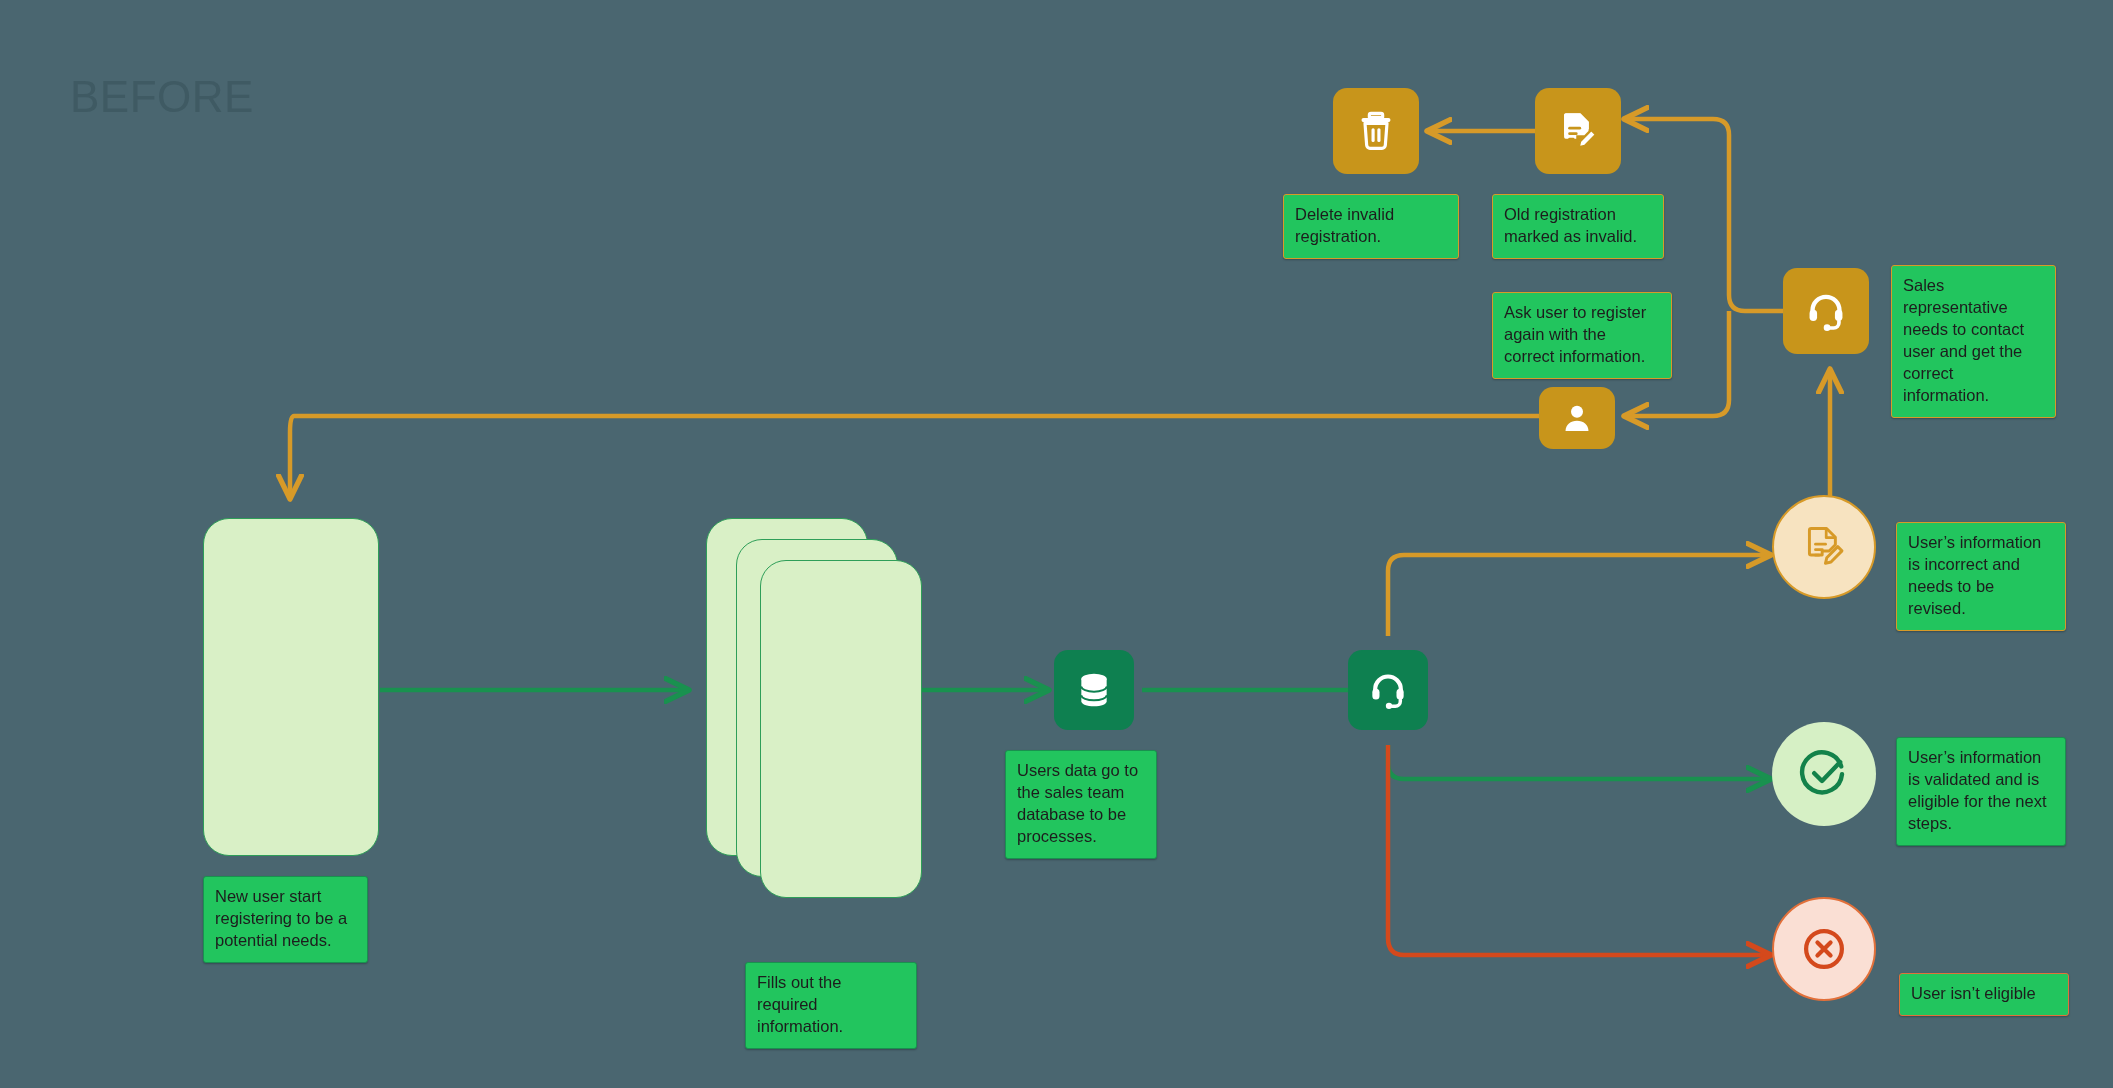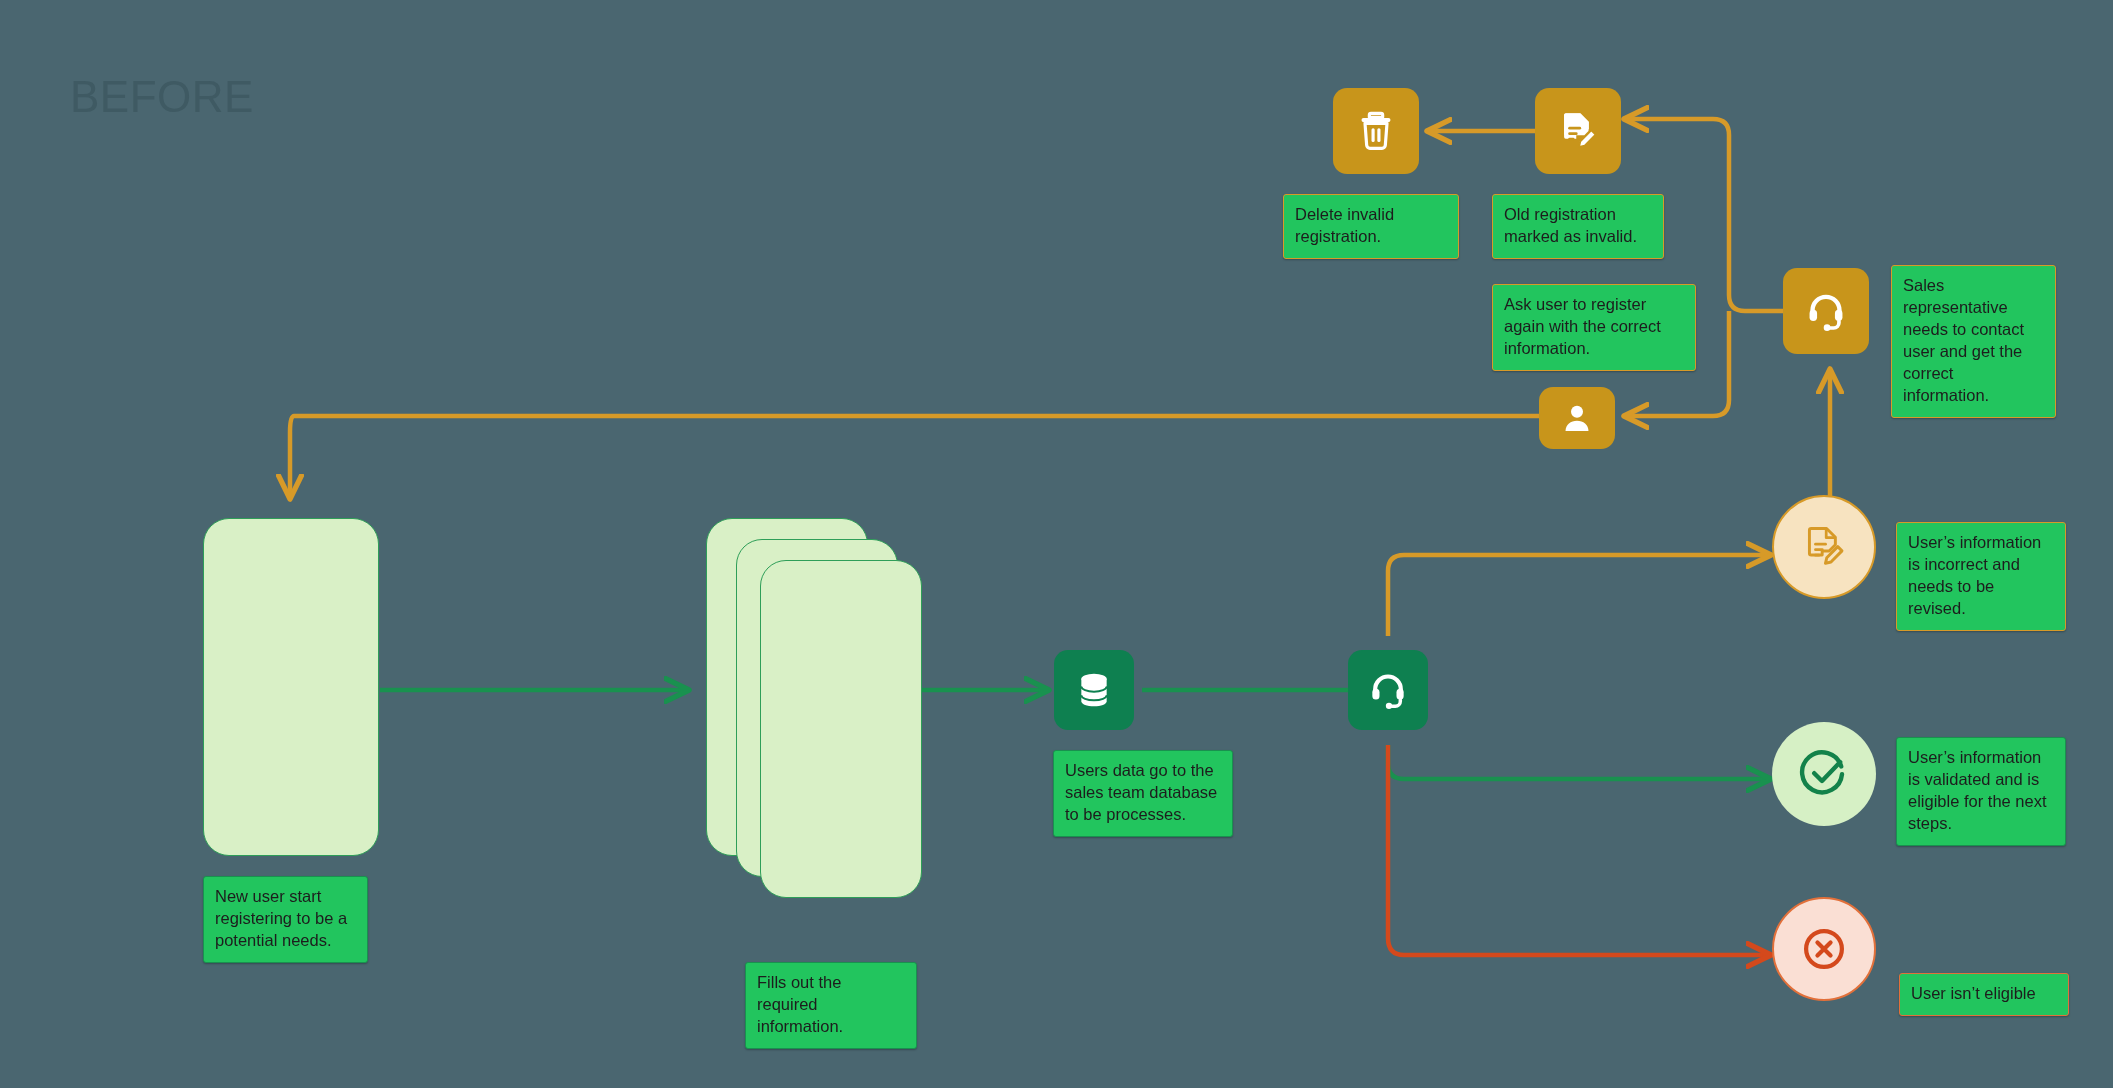--- a/index.html
+++ b/index.html
@@ -166,21 +166,21 @@
     </svg>
   </div>
   <div class="label amber" style="left:1492px; top:194px; width:172px;">Old registration marked as invalid.</div>
 
   <div class="node tile amber" style="left:1539px; top:387px; width:76px; height:62px;">
     <svg class="glyph" width="30" height="34" viewBox="0 0 22 24">
       <circle cx="11" cy="7.4" r="4.4" fill="#fff"></circle>
       <path d="M2.6 21.6c0-4.7 3.8-7.6 8.4-7.6s8.4 2.9 8.4 7.6z" fill="#fff"></path>
     </svg>
   </div>
-  <div class="label amber" style="left:1492px; top:284px; width:204px;">Ask user to register again with the correct information.</div>
+  <div class="label amber" style="left:1492px; top:292px; width:180px;">Ask user to register again with the correct information.</div>
 
   <div class="node tile amber" style="left:1783px; top:268px; width:86px; height:86px;">
     <svg class="glyph" width="42" height="42" viewBox="0 0 24 24">
       <path d="M4.3 13.2v-1.6a7.7 7.7 0 0 1 15.4 0v1.6" fill="none" stroke="#fff" stroke-width="2.5" stroke-linecap="round"></path>
       <rect x="2.6" y="11.3" width="4.3" height="6.4" rx="2.1" fill="#fff"></rect>
       <rect x="17.1" y="11.3" width="4.3" height="6.4" rx="2.1" fill="#fff"></rect>
       <path d="M19.4 17.9v.8a3 3 0 0 1-3 3h-2.1" fill="none" stroke="#fff" stroke-width="2.1" stroke-linecap="round"></path>
       <circle cx="12.6" cy="21.5" r="1.9" fill="#fff"></circle>
     </svg>
   </div>
@@ -225,21 +225,21 @@
   <div class="node tile green" style="left:1054px; top:650px; width:80px; height:80px;">
     <svg class="glyph" width="38" height="40" viewBox="0 0 22 24">
       <ellipse cx="11" cy="5.3" rx="7.6" ry="3.1" fill="#fff"></ellipse>
       <path d="M3.4 5.3v4.2c0 1.7 3.4 3.1 7.6 3.1s7.6-1.4 7.6-3.1V5.3" fill="#fff"></path>
       <path d="M3.4 10.6v4.2c0 1.7 3.4 3.1 7.6 3.1s7.6-1.4 7.6-3.1v-4.2" fill="#fff"></path>
       <path d="M3.4 15.8v2.9c0 1.7 3.4 3.1 7.6 3.1s7.6-1.4 7.6-3.1v-2.9" fill="#fff"></path>
       <path d="M3.4 9.9c0 1.7 3.4 3.1 7.6 3.1s7.6-1.4 7.6-3.1" fill="none" stroke="#0e8050" stroke-width="1.2"></path>
       <path d="M3.4 15.1c0 1.7 3.4 3.1 7.6 3.1s7.6-1.4 7.6-3.1" fill="none" stroke="#0e8050" stroke-width="1.2"></path>
     </svg>
   </div>
-  <div class="label green" style="left:1005px; top:750px; width:180px;margin-left:48px;">Users data go to the sales team database to be processes.</div>
+  <div class="label green" style="left:1005px; top:750px; width:152px;">Users data go to the sales team database to be processes.</div>
 
   <div class="node tile green" style="left:1348px; top:650px; width:80px; height:80px;">
     <svg class="glyph" width="40" height="40" viewBox="0 0 24 24">
       <path d="M4.3 13.2v-1.6a7.7 7.7 0 0 1 15.4 0v1.6" fill="none" stroke="#fff" stroke-width="2.5" stroke-linecap="round"></path>
       <rect x="2.6" y="11.3" width="4.3" height="6.4" rx="2.1" fill="#fff"></rect>
       <rect x="17.1" y="11.3" width="4.3" height="6.4" rx="2.1" fill="#fff"></rect>
       <path d="M19.4 17.9v.8a3 3 0 0 1-3 3h-2.1" fill="none" stroke="#fff" stroke-width="2.1" stroke-linecap="round"></path>
       <circle cx="12.6" cy="21.5" r="1.9" fill="#fff"></circle>
     </svg>
   </div>

